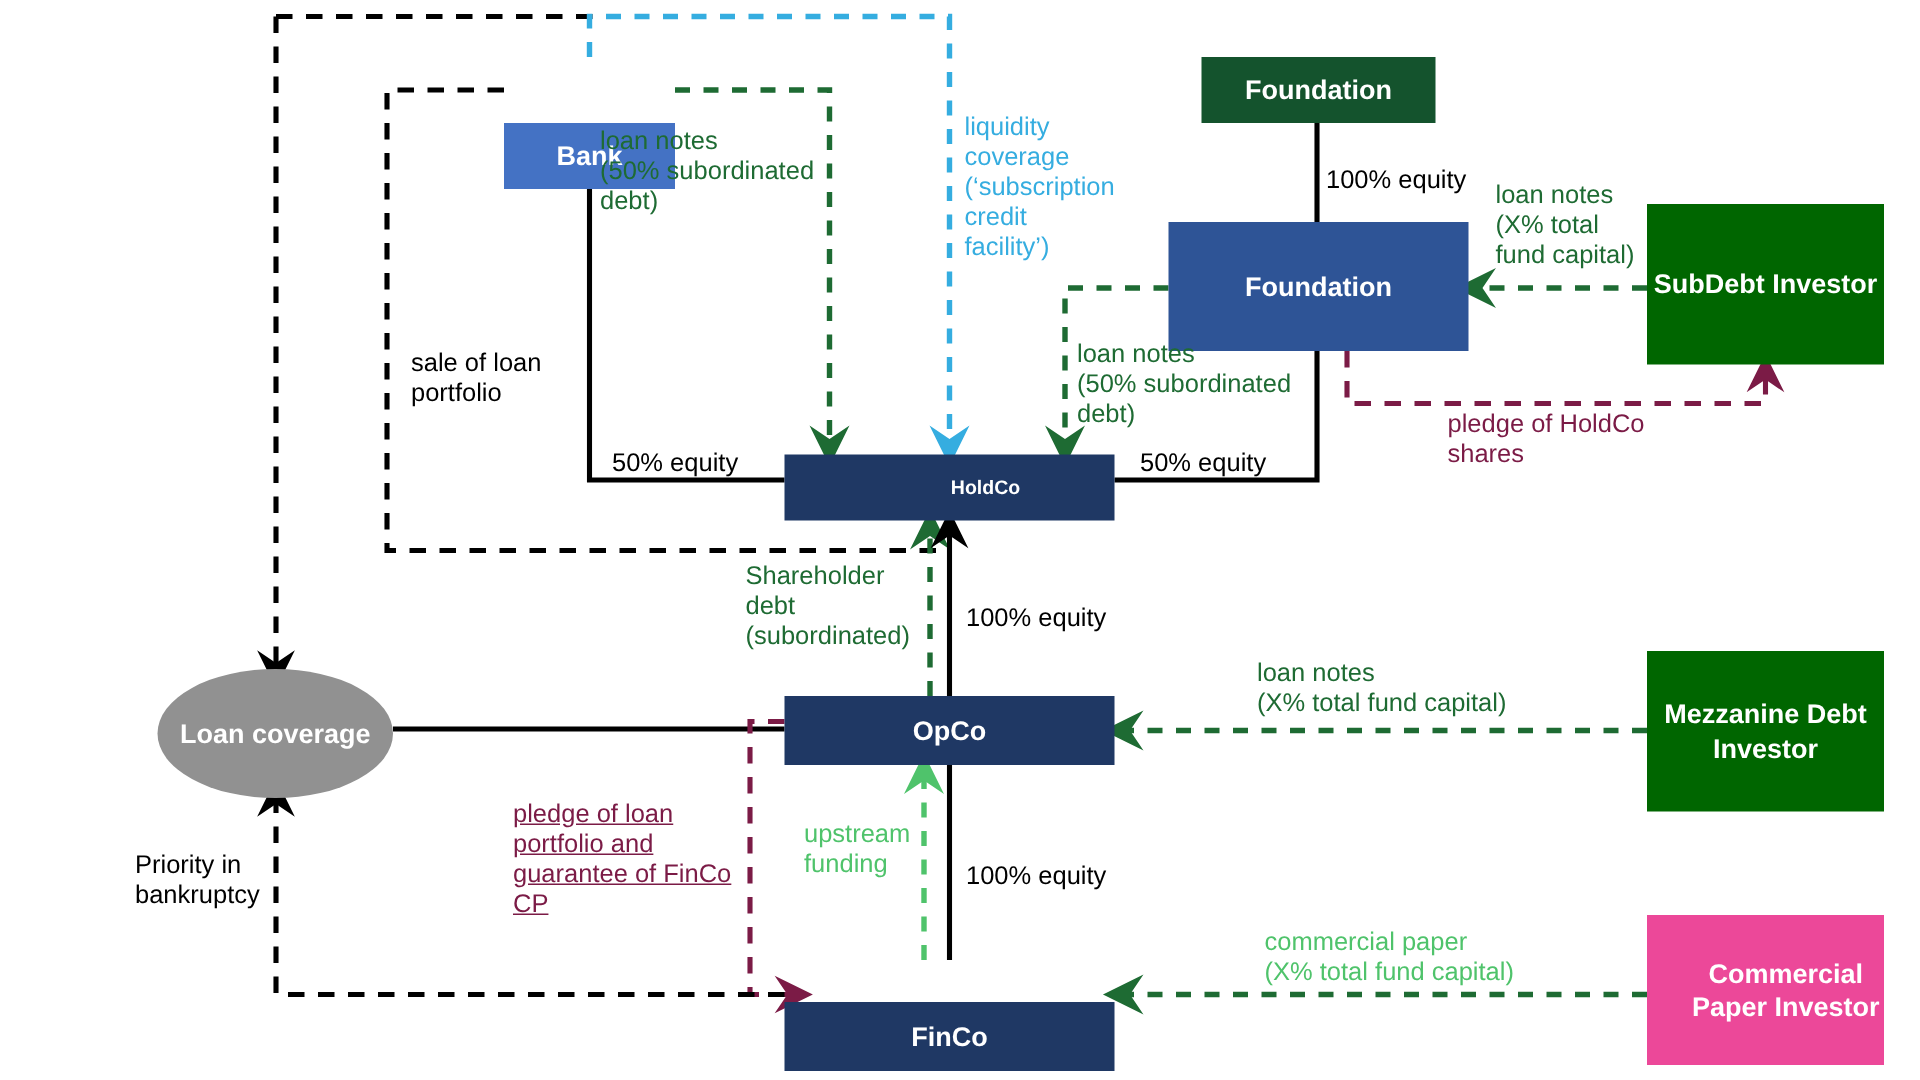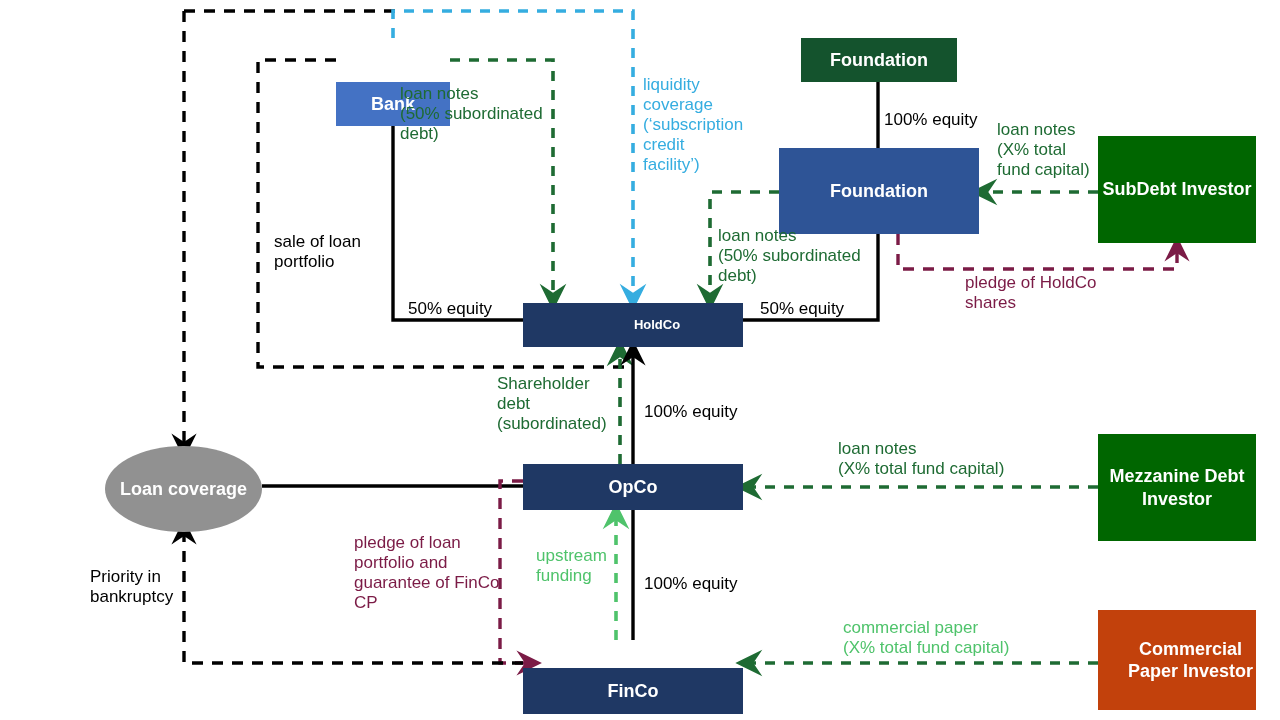--- a/index.html
+++ b/index.html
@@ -32,21 +32,21 @@
     font-weight: bold;
     color: #ffffff;
     line-height: 1.25;
     box-sizing: border-box;
   }
   .node.navy      { background: #1F3864; }
   .node.blue      { background: #4472C4; }
   .node.midblue   { background: #2E5496; }
   .node.lightblue { background: #14532d; }
   .node.green     { background: #006600; }
-  .node.britegreen{ background: #c2410c; padding-left: 27px; }
+  .node.britegreen{ background: #ec4899; padding-left: 27px; }
   .node.ellipse   { background: #919191; border-radius: 50%; }
 
   .lbl {
     position: absolute;
     line-height: 1.18;
     white-space: pre-line;
     box-sizing: border-box;
   }
   .lbl.black { color: #000000; font-size: 17px; }
   .lbl.dkgreen { color: #1E6B33; font-size: 17px; }
@@ -176,21 +176,21 @@
 
   <div class="lbl dkgreen" style="left:497px; top:374px; width:130px;">Shareholder
 debt
 (subordinated)</div>
 
   <div class="lbl black" style="left:644px; top:402px; width:130px;">100% equity</div>
 
   <div class="lbl dkgreen" style="left:838px; top:439px; width:250px;">loan notes
 (X% total fund capital)</div>
 
-  <div class="lbl purple" style="left:354px; top:533px; width:165px;">pledge of loan
+  <div class="lbl purple" style="left:342px; top:533px; width:165px;text-decoration:underline;">pledge of loan
 portfolio and
 guarantee of FinCo
 CP</div>
 
   <div class="lbl ltgreen" style="left:536px; top:546px; width:95px;">upstream
 funding</div>
 
   <div class="lbl black" style="left:644px; top:574px; width:130px;">100% equity</div>
 
   <div class="lbl black" style="left:90px; top:567px; width:120px;">Priority in

